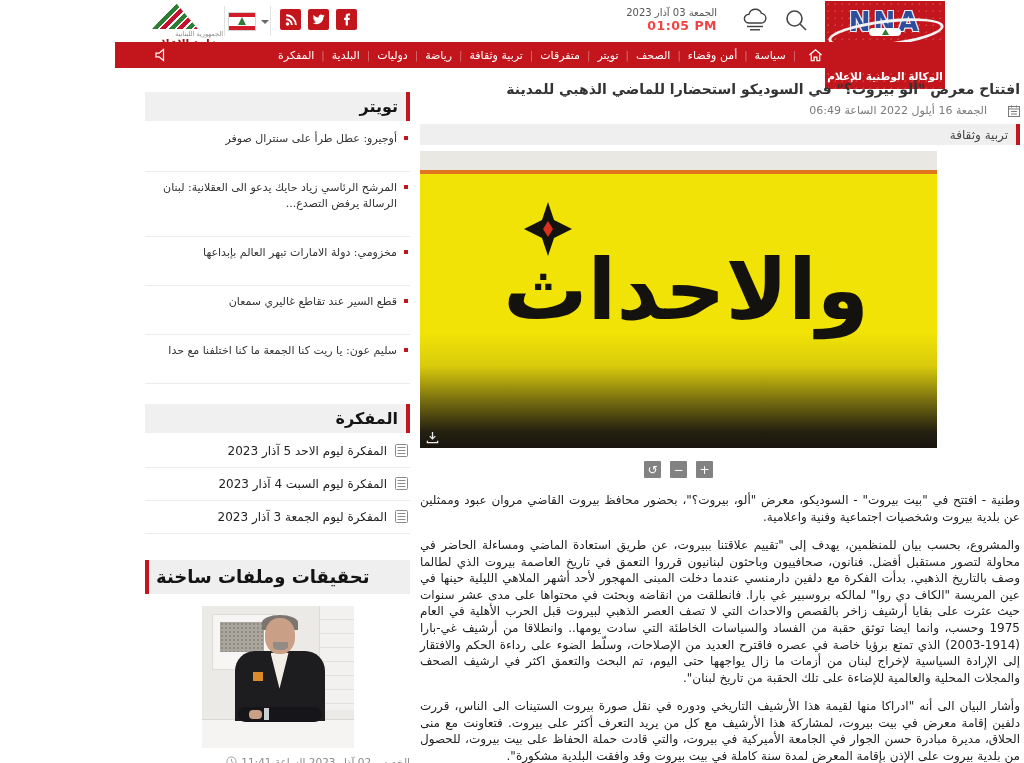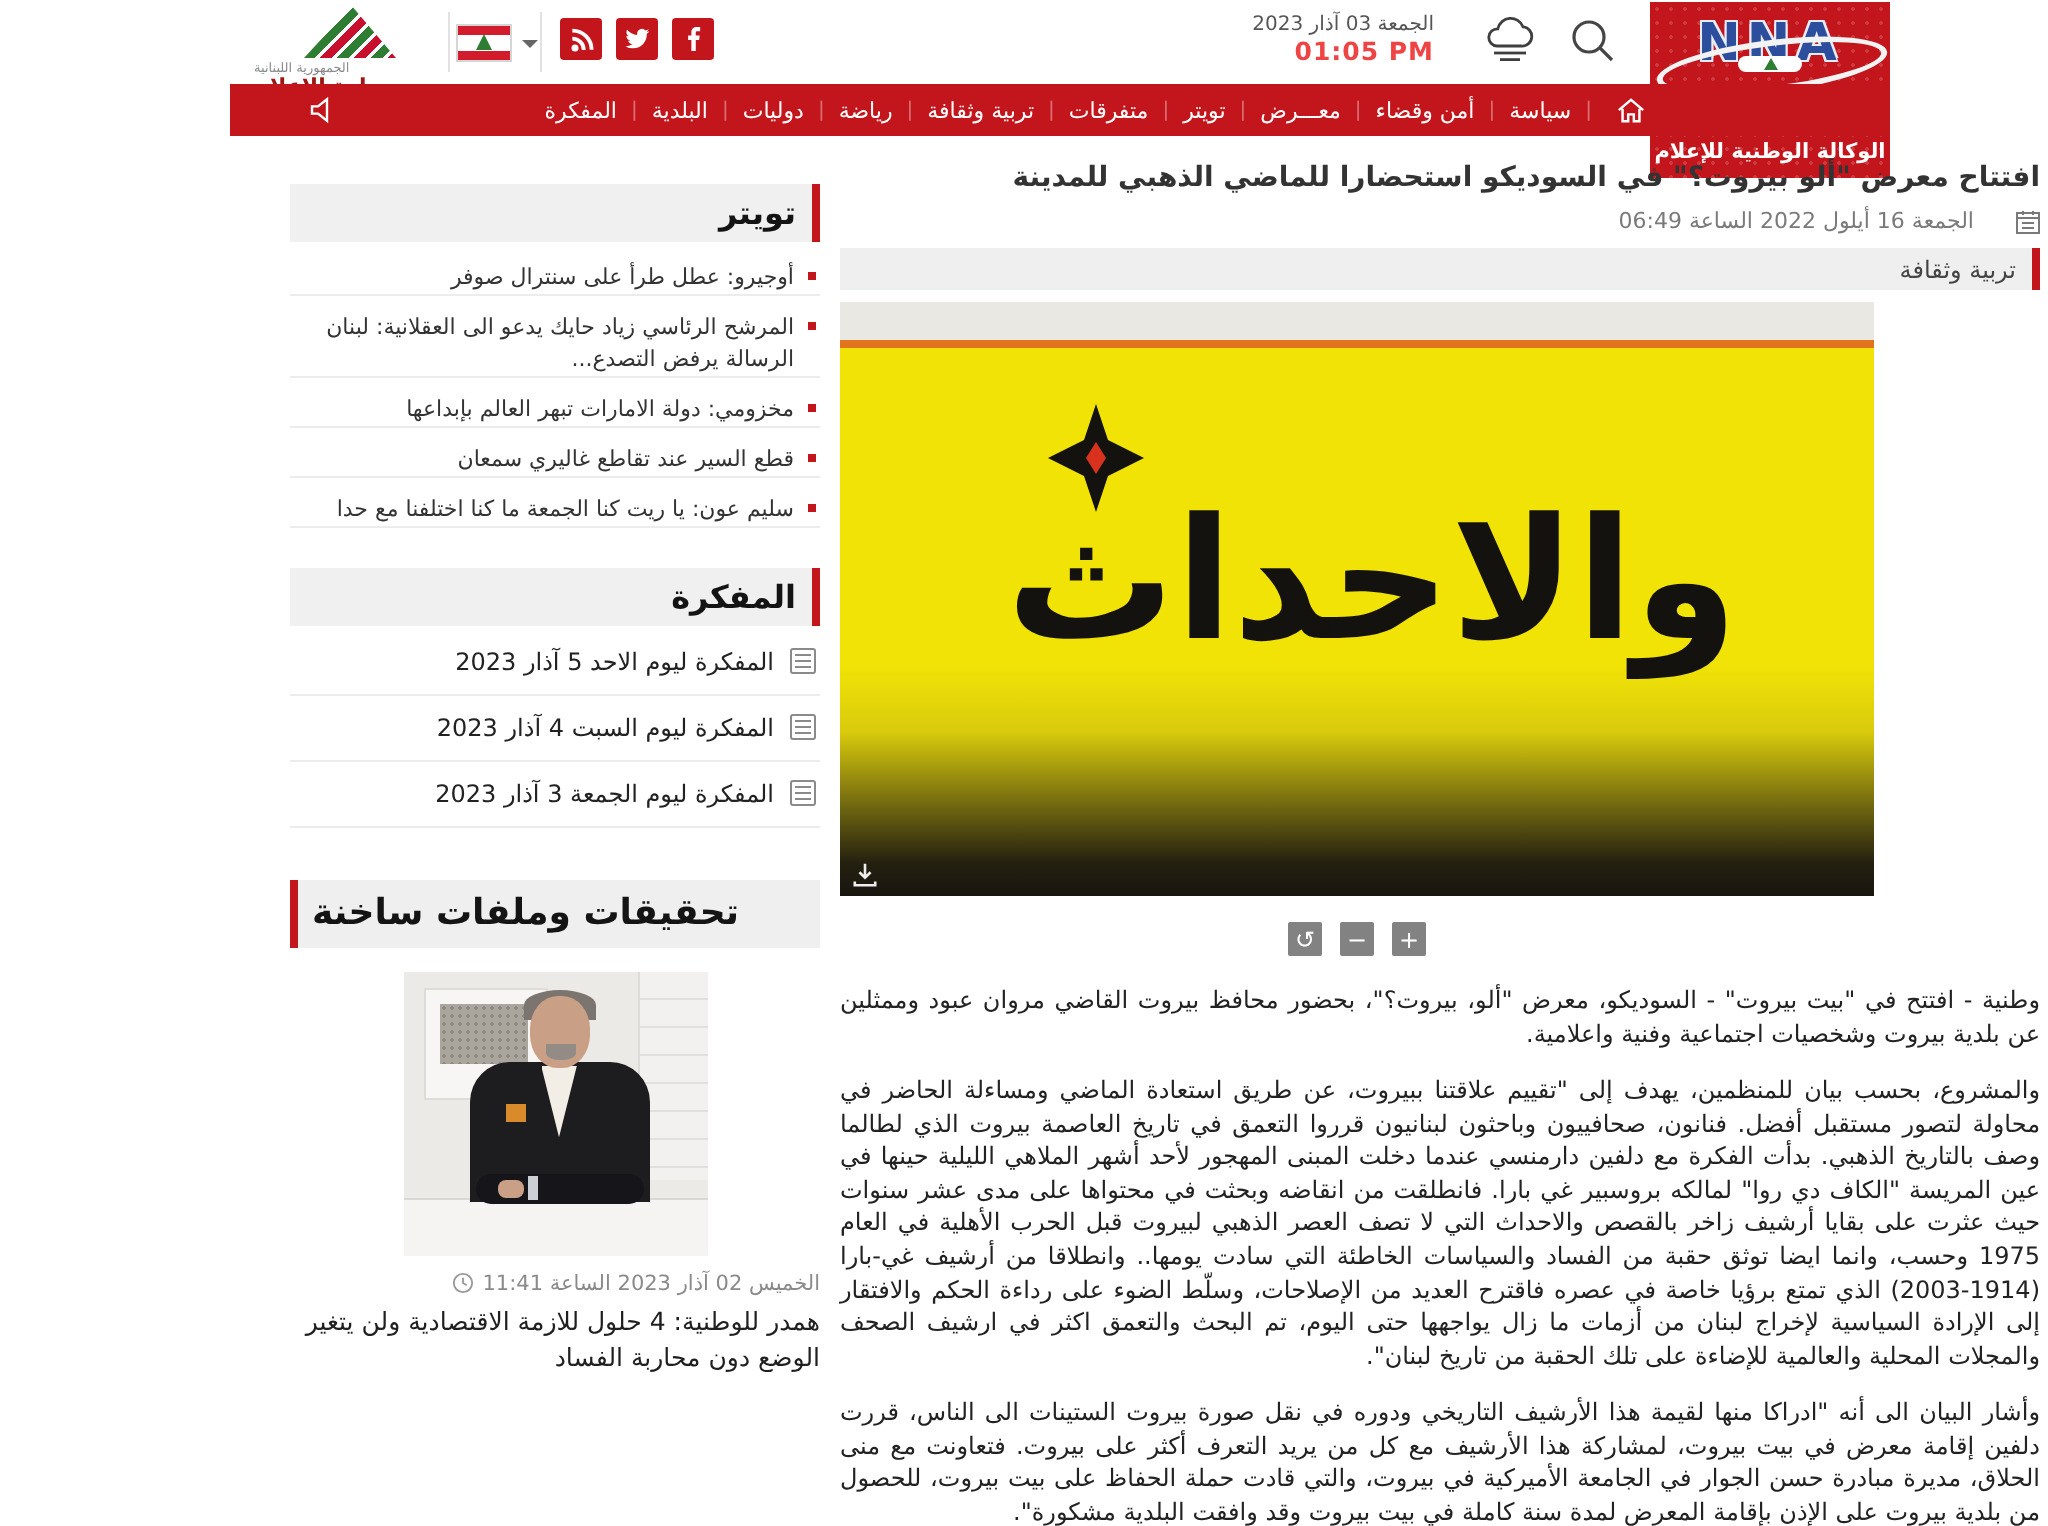--- a/index.html
+++ b/index.html
@@ -1,21 +1,21 @@
 <!DOCTYPE html>
 <html lang="ar"><head>
 <meta charset="utf-8">
 <style>
   html,body{margin:0;padding:0;background:#fff;}
   #page{position:relative;width:1024px;height:763px;background:#fff;overflow:hidden;
         font-family:"DejaVu Sans", sans-serif;}
   .abs{position:absolute;}
 
   
-  .ministry{left:127px;top:3px;width:96px;text-align:left;cursor:pointer;}
+  .ministry{left:127px;top:3px;width:96px;text-align:right;cursor:pointer;}
   .cedar{width:46px;height:26px;margin:0 auto;
          background:repeating-linear-gradient(135deg,#c8102e 0 4px,#fff 4px 6px,#2e7d32 6px 10px,#fff 10px 12px);
          clip-path:polygon(52% 0,100% 100%,0 100%);}
   .ministry .l1{font-size:6.5px;color:#8b8b8b;margin-top:1px;}
   .ministry .l2{font-size:11px;font-weight:bold;color:#9c1712;line-height:1.05;}
   .hsep{width:1px;height:30px;background:#e2e2e2;top:6px;}
   .flag-dd{left:228px;top:12px;display:flex;align-items:center;cursor:pointer;}
   .flag{width:26px;height:17px;border:1px solid #d5d5d5;position:relative;
         background:linear-gradient(180deg,#d21c2c 0 26%,#fff 26% 74%,#d21c2c 74% 100%);}
   .flag .cedar-sm{position:absolute;left:9px;top:4px;width:8px;height:8px;background:#2e7d32;
@@ -53,21 +53,21 @@
             align-items:center;color:#fff;font-size:11px;white-space:nowrap;}
   .nav-item{cursor:pointer;padding:0 1px;}
   .nav-sep{color:rgba(255,255,255,.38);margin:0 6px;font-size:10px;}
   .home-btn{cursor:pointer;display:flex;align-items:center;margin-left:6px;}
 
   
   .sidebar{left:145px;top:92px;width:265px;}
   .widget-header{background:#f0f0f0;border-right:4px solid #c3161c;height:29px;direction:rtl;
             display:flex;align-items:center;padding-right:8px;font-weight:bold;font-size:16px;color:#141414;}
   .tw-list{list-style:none;margin:2px 0 0;padding:0;direction:rtl;}
-  .tw-list li{padding:8px 2px 0 0;border-bottom:1px solid #ececec;font-size:11px;color:#333;
+  .tw-list li{padding:8px 2px 24px 0;border-bottom:1px solid #ececec;font-size:11px;color:#333;
             line-height:1.45;cursor:pointer;display:flex;}
   .tw-bullet{flex:0 0 4px;width:4px;height:4px;background:#c3161c;margin-left:7px;margin-top:5px;}
   .agenda-header{margin-top:20px;}
   .ag-list{list-style:none;margin:2px 0 0;padding:0;direction:rtl;}
   .ag-list li{padding:9px 2px 9px 0;border-bottom:1px solid #ececec;font-size:12px;color:#222;
             display:flex;align-items:center;cursor:pointer;}
   .ag-ic{margin-left:8px;display:flex;}
   .hot-header{margin-top:26px;background:#efefef;border-left:4px solid #c3161c;border-right:none;
             height:34px;direction:ltr;display:flex;align-items:center;justify-content:flex-start;
             padding-left:7px;font-weight:bold;font-size:18px;color:#141414;}
@@ -196,21 +196,21 @@
       <div class="home-btn">
         <svg width="15" height="15" viewBox="0 0 16 16">
           <path d="M1.5 7.5 L8 2 L14.5 7.5 M3.5 6.8 V13.5 H6.5 V9.8 H9.5 V13.5 H12.5 V6.8" stroke="#fff" stroke-width="1.3" fill="none"></path>
         </svg>
       </div>
       <span class="nav-sep">|</span>
       <span class="nav-item">سياسة</span>
       <span class="nav-sep">|</span>
       <span class="nav-item">أمن وقضاء</span>
       <span class="nav-sep">|</span>
-      <span class="nav-item">معـــرض</span>
+      <span class="nav-item">الصحف</span>
       <span class="nav-sep">|</span>
       <span class="nav-item">تويتر</span>
       <span class="nav-sep">|</span>
       <span class="nav-item">متفرقات</span>
       <span class="nav-sep">|</span>
       <span class="nav-item">تربية وثقافة</span>
       <span class="nav-sep">|</span>
       <span class="nav-item">رياضة</span>
       <span class="nav-sep">|</span>
       <span class="nav-item">دوليات</span>

